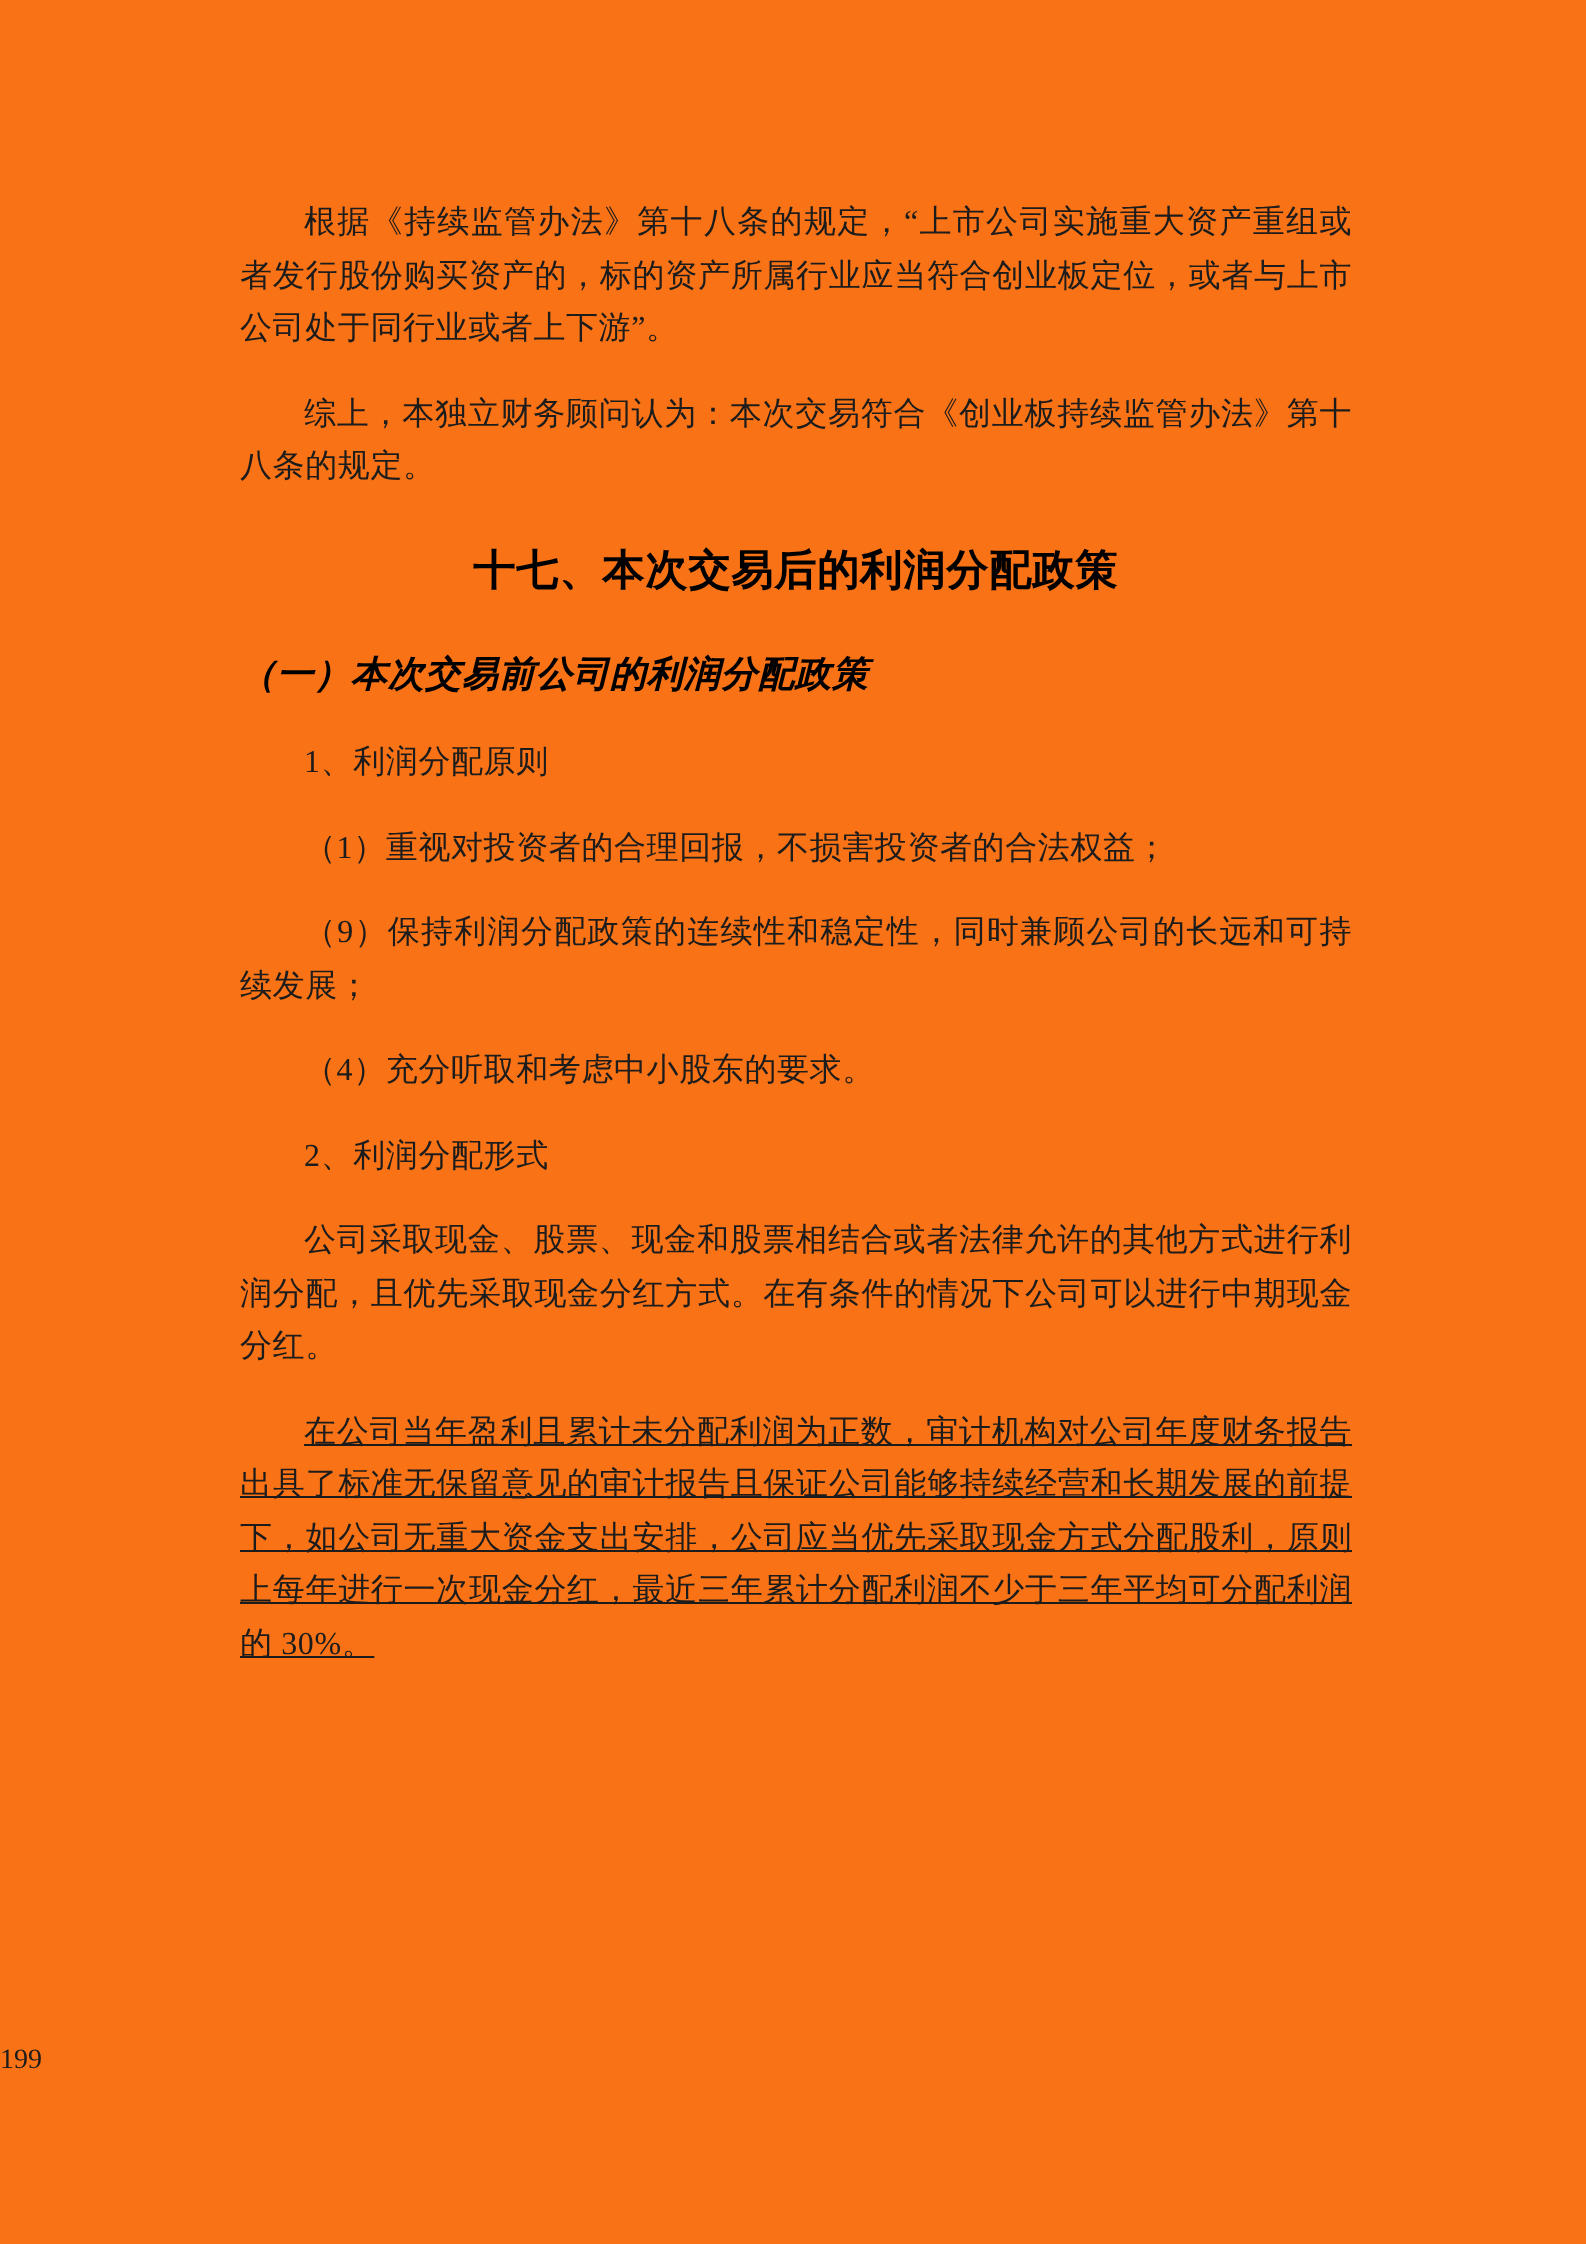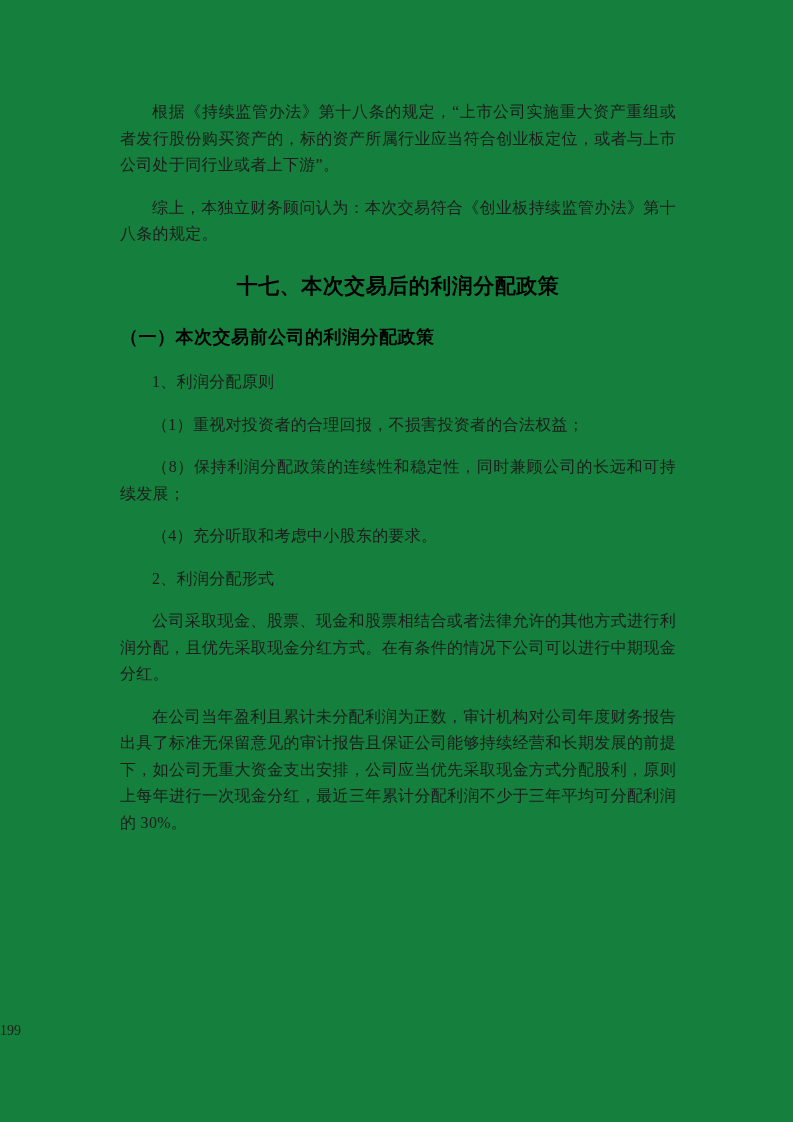--- a/index.html
+++ b/index.html
@@ -4,21 +4,21 @@
 <style>
   html, body {
     margin: 0;
     padding: 0;
     background: #ffffff;
   }
   .page {
     position: relative;
     width: 793px;
     height: 1122px;
-    background: #15803d;
+    background: #f97316;
     overflow: hidden;
     font-family: "Liberation Serif", "DejaVu Serif", serif;
     color: #1c1c1c;
   }
   .content {
     position: absolute;
     left: 120px;
     top: 99px;
     width: 556px;
   }
@@ -26,39 +26,41 @@
     margin: 0 0 16px 0;
     font-size: 16px;
     line-height: 26.5px;
     text-align: justify;
     text-indent: 2em;
     letter-spacing: 0.3px;
     color: #1c1c1c;
   }
   p.last-para {
     margin-bottom: 0;
+    text-decoration: underline;
   }
   h1.sec-heading {
     margin: 24px 0 25px 0;
     font-family: "Liberation Sans", "DejaVu Sans", sans-serif;
     font-weight: bold;
     font-size: 21px;
     line-height: 1.35;
     color: #000000;
     letter-spacing: 0.5px;
     text-align: center;
   }
   h2.subsec-heading {
     margin: 0 0 20px 0;
     font-family: "Liberation Sans", "DejaVu Sans", sans-serif;
     font-weight: bold;
     font-size: 18px;
     line-height: 1.35;
     color: #000000;
     letter-spacing: 0.5px;
+    font-style: italic;
   }
   .page-number {
     position: absolute;
     top: 1022px;
     left: 0;
     width: 100%;
     text-align: left;
     font-size: 14px;
     line-height: 18px;
     color: #1c1c1c;
@@ -76,21 +78,21 @@
     <p class="body-para">综上，本独立财务顾问认为：本次交易符合《创业板持续监管办法》第十八条的规定。</p>
 
     <h1 class="sec-heading">十七、本次交易后的利润分配政策</h1>
 
     <h2 class="subsec-heading">（一）本次交易前公司的利润分配政策</h2>
 
     <p class="body-para">1、利润分配原则</p>
 
     <p class="body-para">（1）重视对投资者的合理回报，不损害投资者的合法权益；</p>
 
-    <p class="body-para">（8）保持利润分配政策的连续性和稳定性，同时兼顾公司的长远和可持续发展；</p>
+    <p class="body-para">（9）保持利润分配政策的连续性和稳定性，同时兼顾公司的长远和可持续发展；</p>
 
 
     <p class="body-para">（4）充分听取和考虑中小股东的要求。</p>
 
     <p class="body-para">2、利润分配形式</p>
 
     <p class="body-para">公司采取现金、股票、现金和股票相结合或者法律允许的其他方式进行利润分配，且优先采取现金分红方式。在有条件的情况下公司可以进行中期现金分红。</p>
 
 
     <p class="body-para last-para">在公司当年盈利且累计未分配利润为正数，审计机构对公司年度财务报告出具了标准无保留意见的审计报告且保证公司能够持续经营和长期发展的前提下，如公司无重大资金支出安排，公司应当优先采取现金方式分配股利，原则上每年进行一次现金分红，最近三年累计分配利润不少于三年平均可分配利润的 30%。</p>

